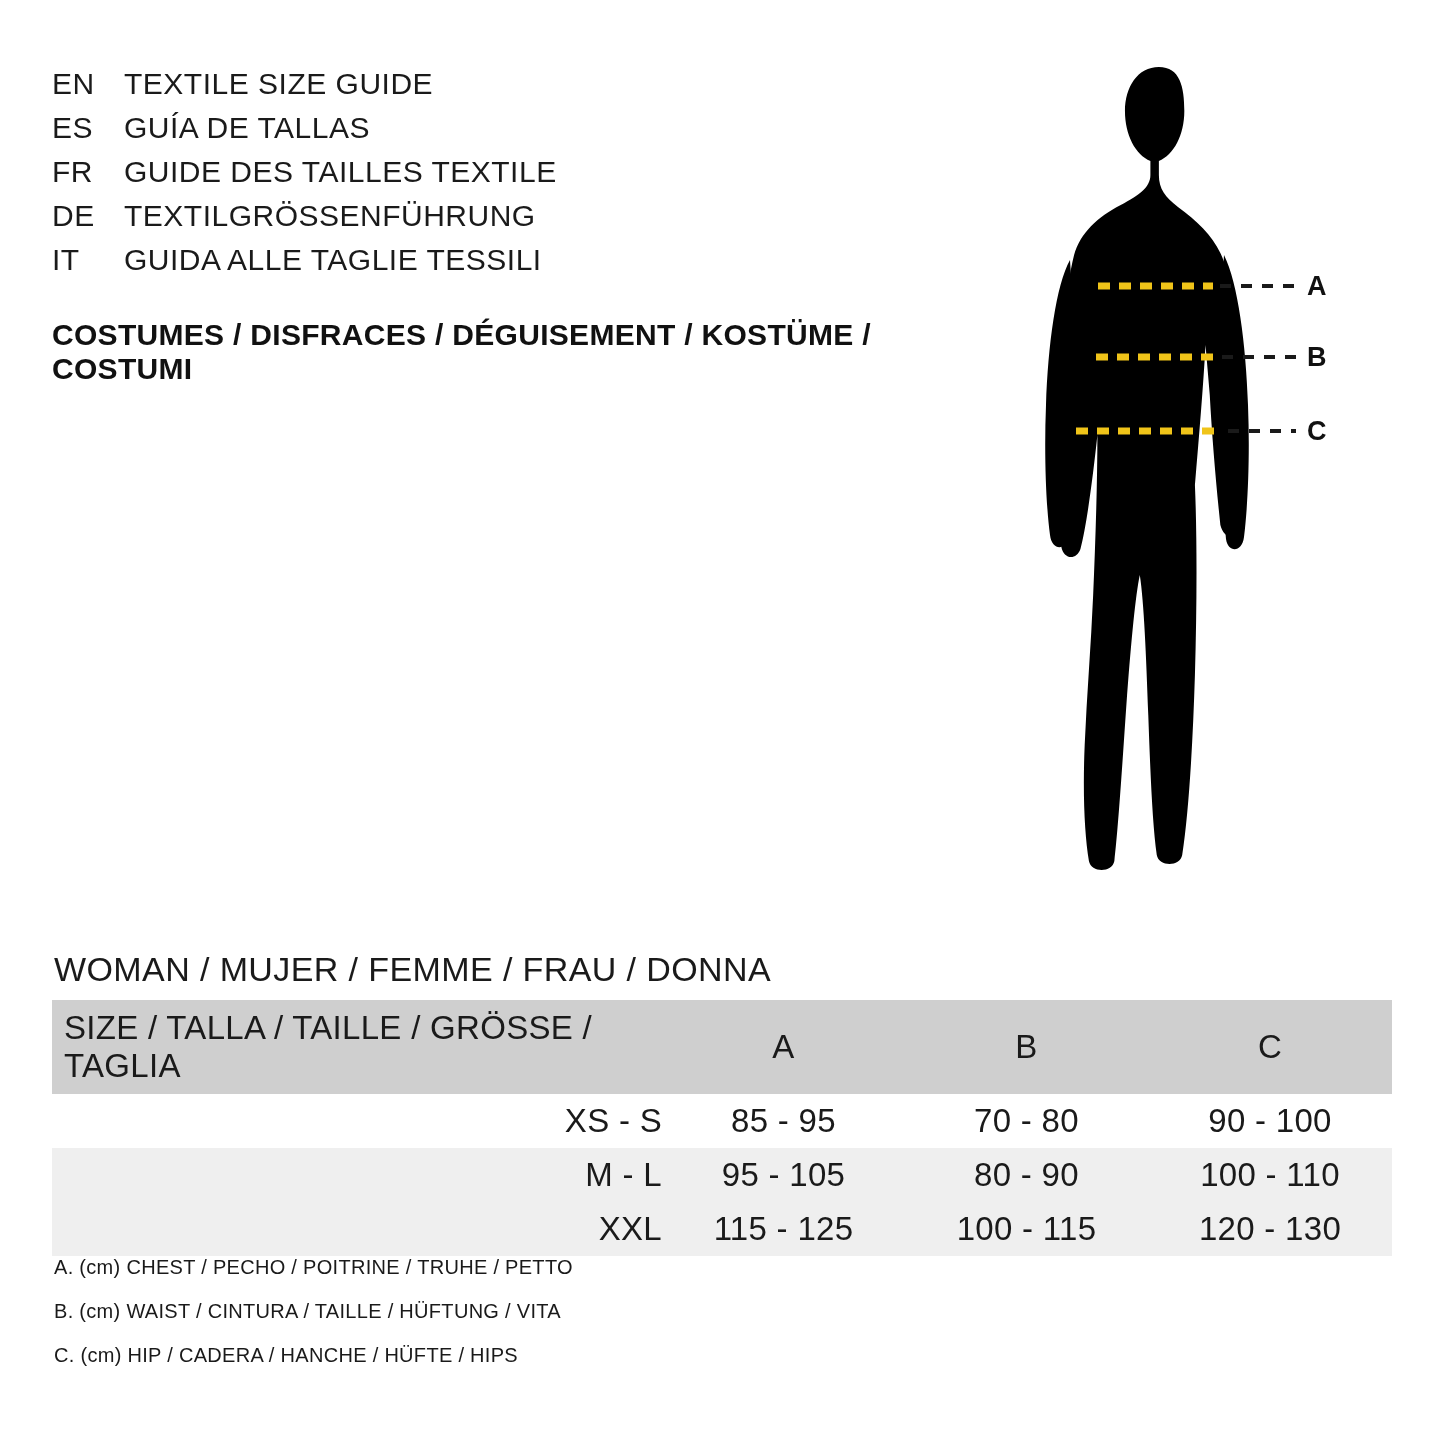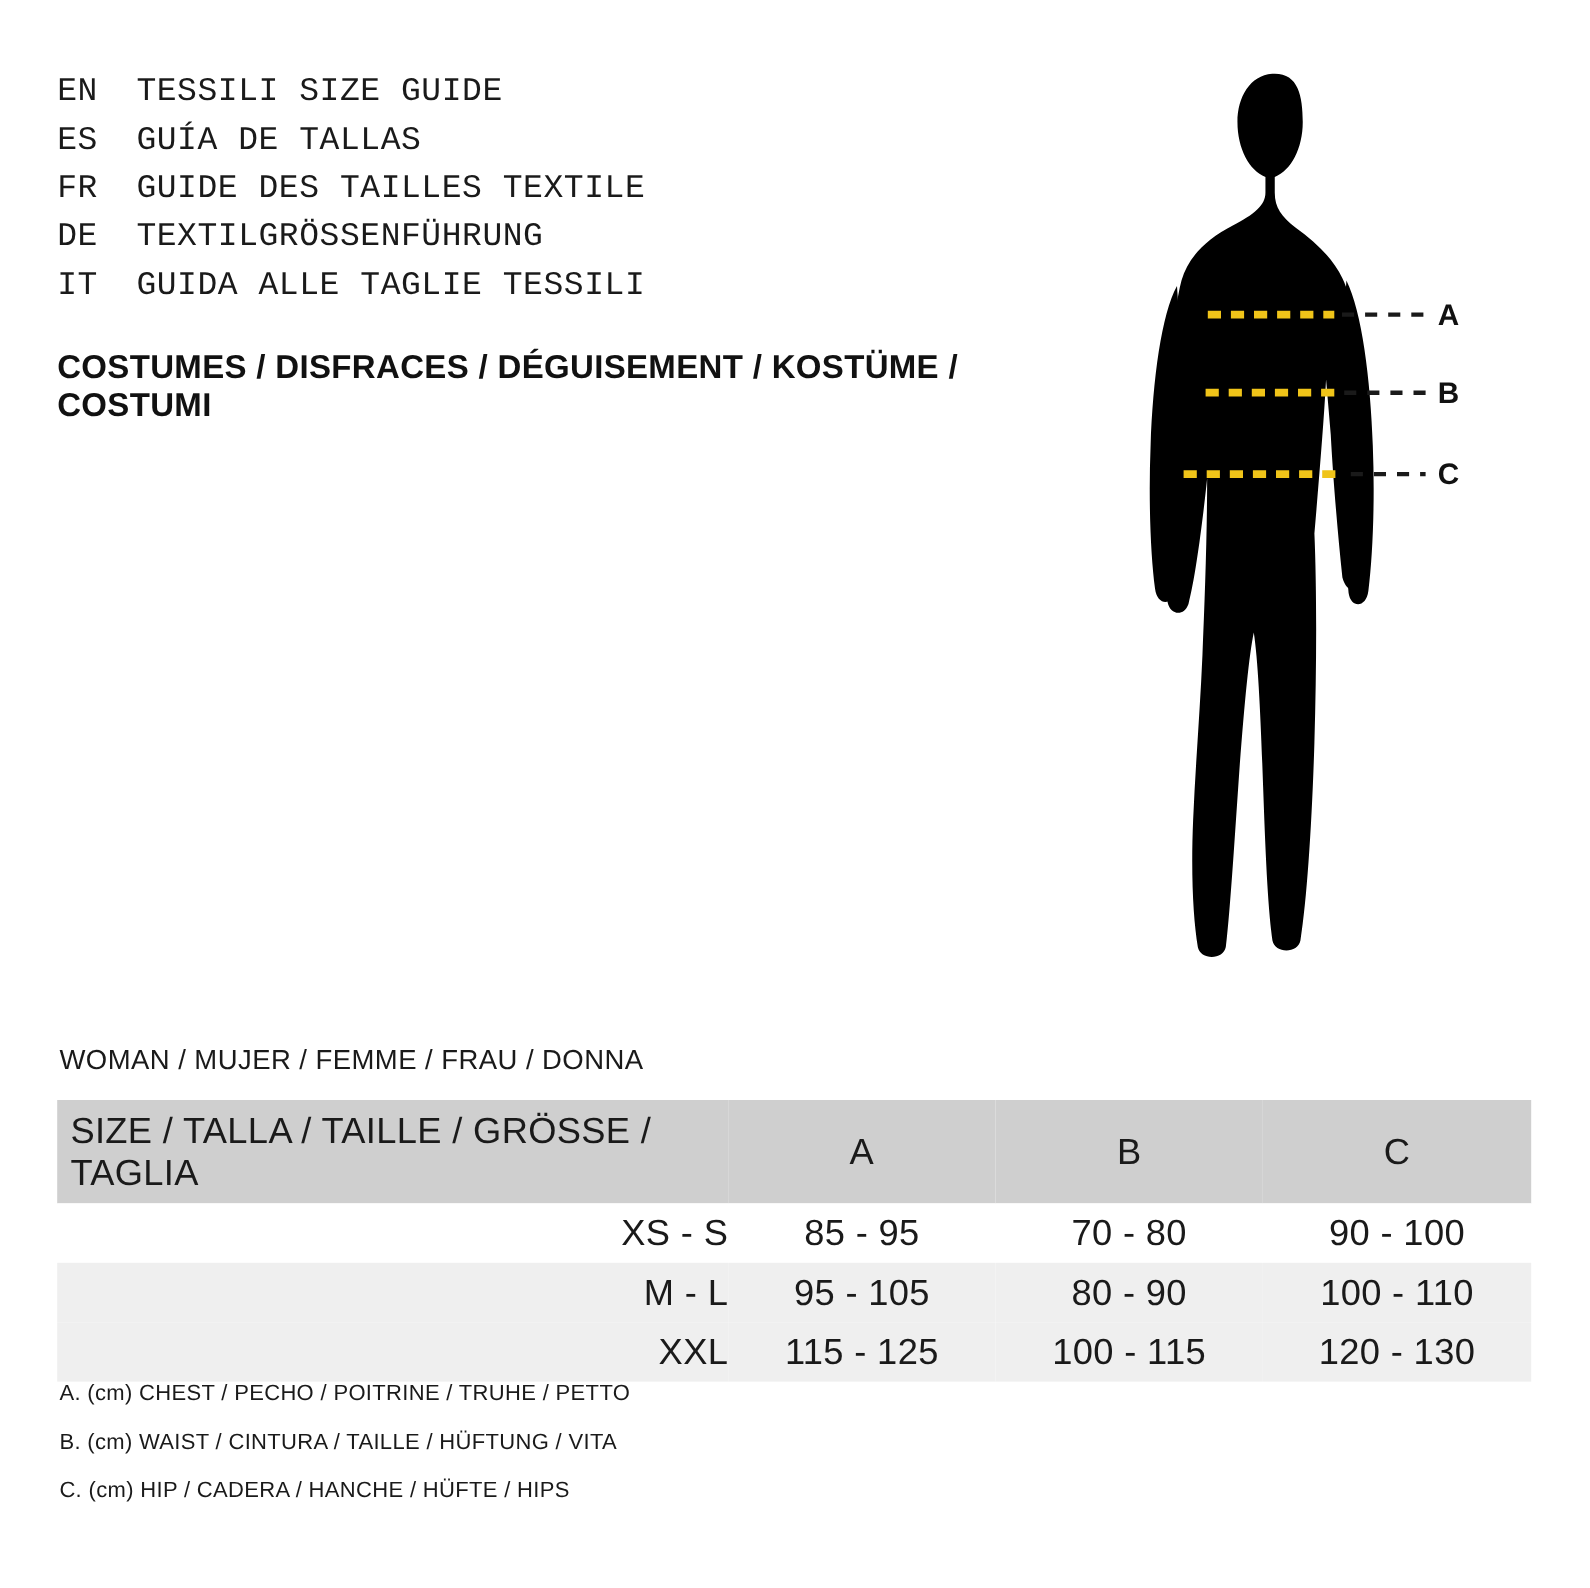--- a/index.html
+++ b/index.html
@@ -23,21 +23,20 @@
     top: 62px;
     width: 960px;
   }
   .lang-row {
     display: flex;
     align-items: baseline;
     font-size: 30px;
     letter-spacing: 0.5px;
     line-height: 44px;
     color: #1a1a1a;
-    font-family: Liberation Mono, monospace;
   }
   .lang-code {
     width: 72px;
     flex: 0 0 72px;
   }
   .lang-text {
     flex: 1;
   }
   .header-sub {
     margin-top: 36px;
@@ -65,21 +64,21 @@
     font-size: 27px;
     font-weight: bold;
     color: #111111;
   }
 
   
   .section-title {
     position: absolute;
     left: 54px;
     top: 950px;
-    font-size: 25px;
+    font-size: 34px;
     letter-spacing: 0.4px;
     color: #1a1a1a;
   }
   table.size-table {
     position: absolute;
     left: 52px;
     top: 1000px;
     width: 1340px;
     border-collapse: collapse;
     font-size: 33px;
@@ -126,21 +125,21 @@
     letter-spacing: 0.3px;
     color: #1a1a1a;
   }
 </style>
 </head>
 <body>
 
 <div class="header">
   <div class="lang-row">
     <span class="lang-code">EN</span>
-    <span class="lang-text">TESSILI SIZE GUIDE</span>
+    <span class="lang-text">TEXTILE SIZE GUIDE</span>
   </div>
   <div class="lang-row">
     <span class="lang-code">ES</span>
     <span class="lang-text">GUÍA DE TALLAS</span>
   </div>
   <div class="lang-row">
     <span class="lang-code">FR</span>
     <span class="lang-text">GUIDE DES TAILLES TEXTILE</span>
   </div>
   <div class="lang-row">

